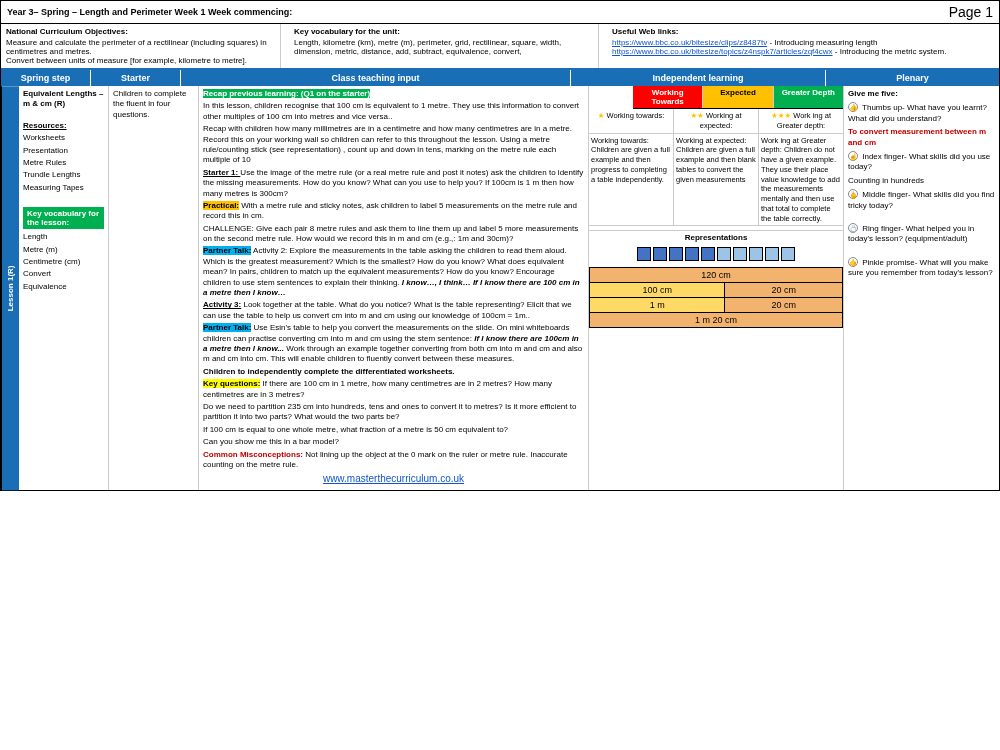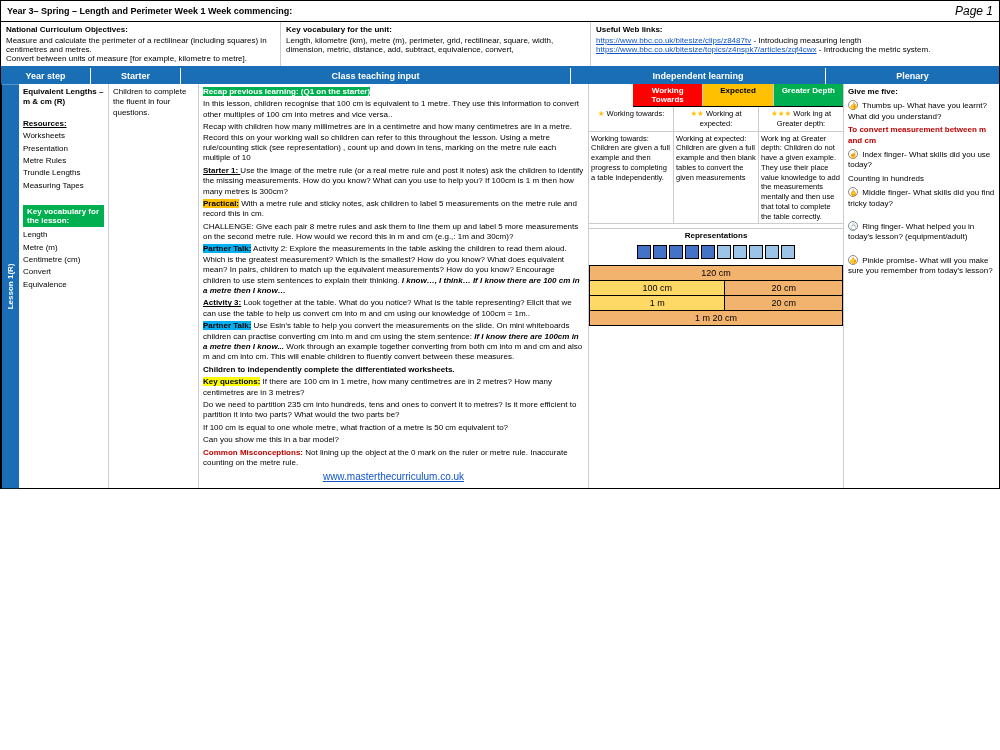--- a/index.html
+++ b/index.html
@@ -10,27 +10,28 @@
     
     .header-top {
       display: flex;
       justify-content: space-between;
       align-items: center;
       padding: 3px 6px;
       border-bottom: 1px solid #000;
       font-size: 9px;
     }
     .header-top .title { font-weight: bold; }
-    .header-top .page-num { font-size: 12px; font-style: italic; }
+    .header-top .page-num { font-size: 14px; }
 
     
     .info-row {
       display: flex;
       border-bottom: 2px solid #1a6eb5;
       font-size: 8px;
+      gap: 8px;
     }
     .info-cell {
       padding: 3px 5px;
       border-right: 1px solid #ccc;
     }
     .info-cell:last-child { border-right: none; }
     .info-cell.objectives { flex: 0 0 280px; }
     .info-cell.vocab { flex: 0 0 310px; }
     .info-cell.weblinks { flex: 1; }
     .info-cell .cell-title { font-weight: bold; font-size: 8px; margin-bottom: 2px; }
@@ -212,21 +213,21 @@
       <div>
         <a href="#">https://www.bbc.co.uk/bitesize/clips/z8487tv</a><span> - Introducing measuring length</span>
       </div>
       <div>
         <a href="#">https://www.bbc.co.uk/bitesize/topics/z4nspk7/articles/zqf4cwx</a><span> - Introducing the metric system.</span>
       </div>
     </div>
   </div>
 
   <div class="col-headers">
-    <div class="col-header col-small-step">Year step</div>
+    <div class="col-header col-small-step">Spring step</div>
     <div class="col-header col-starter">Starter</div>
     <div class="col-header col-teaching">Class teaching input</div>
     <div class="col-header col-independent">Independent learning</div>
     <div class="col-header col-plenary">Plenary</div>
   </div>
 
   <div style="display:flex;">
 
     <div class="lesson-label-container">
       <span>Lesson 1(R)</span>

